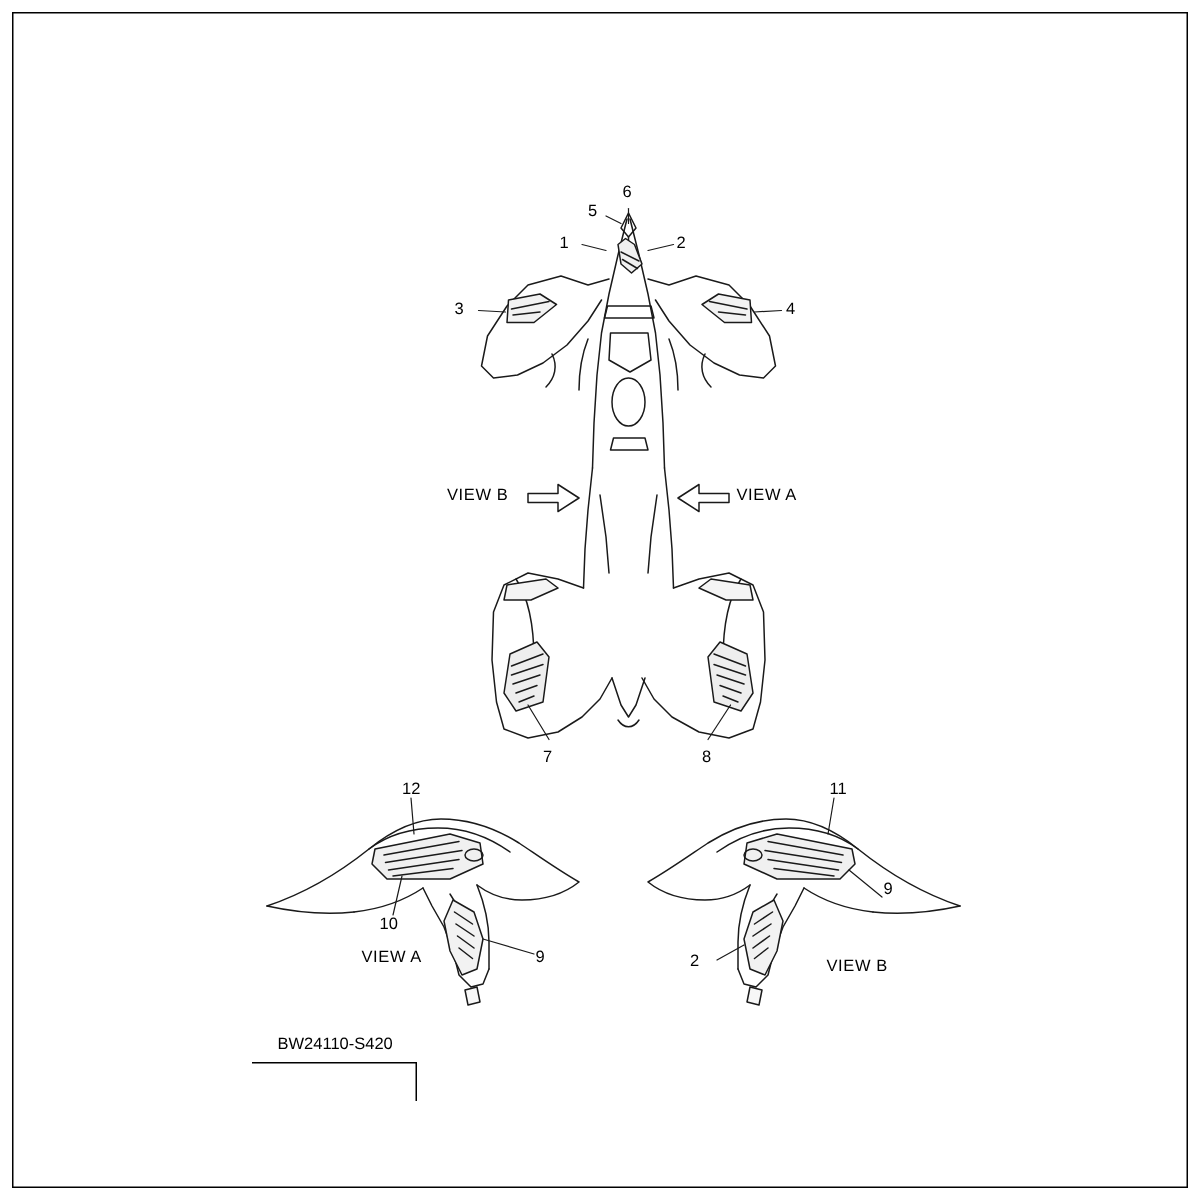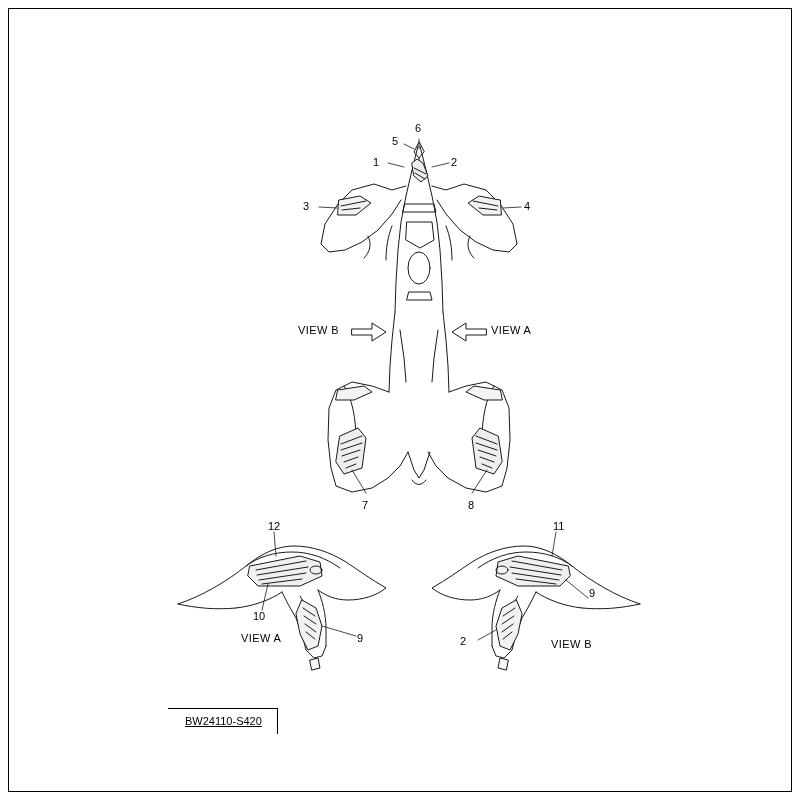--- a/index.html
+++ b/index.html
@@ -245,15 +245,15 @@
   <div class="callout" style="left:268px; top:521px;text-align:center;">12</div>
   <div class="callout" style="left:460px; top:636px;">2</div>
   <div class="callout" style="left:357px; top:633px;">9</div>
 
   <div class="viewlabel" style="left:298px; top:324px;">VIEW B</div>
   <div class="viewlabel" style="left:491px; top:324px;">VIEW A</div>
   <div class="viewlabel" style="left:241px; top:632px;">VIEW A</div>
   <div class="viewlabel" style="left:551px; top:638px;">VIEW B</div>
 
   <div class="codebox"></div>
-  <div class="partcode" style="left:185px; top:715px;text-decoration:underline;">BW24110-S420</div>
+  <div class="partcode" style="left:185px; top:690px;">BW24110-S420</div>
 
 </div>
 
 </body></html>

